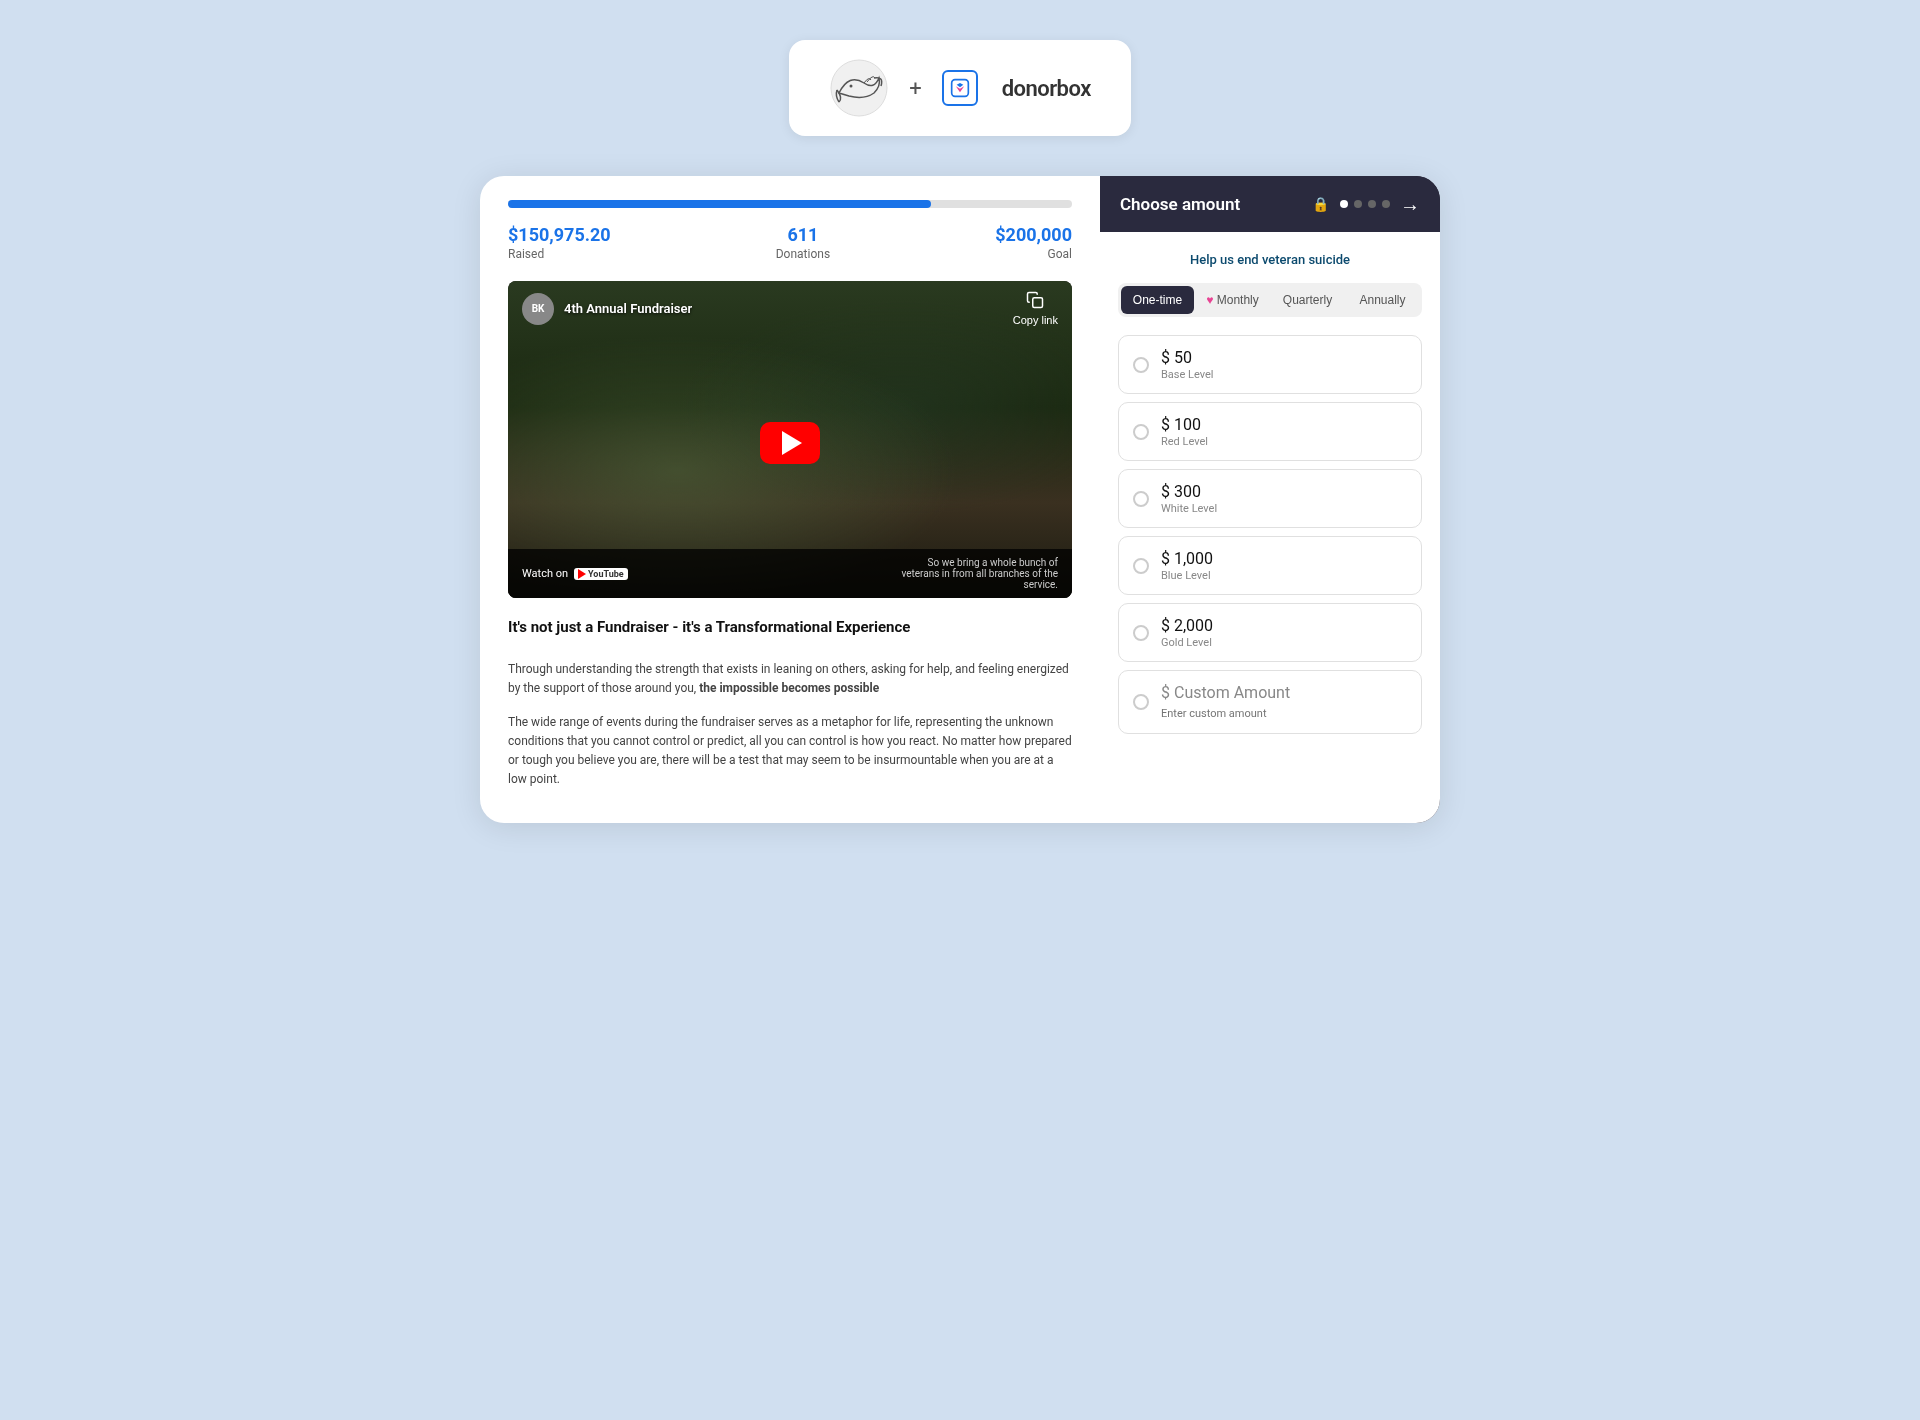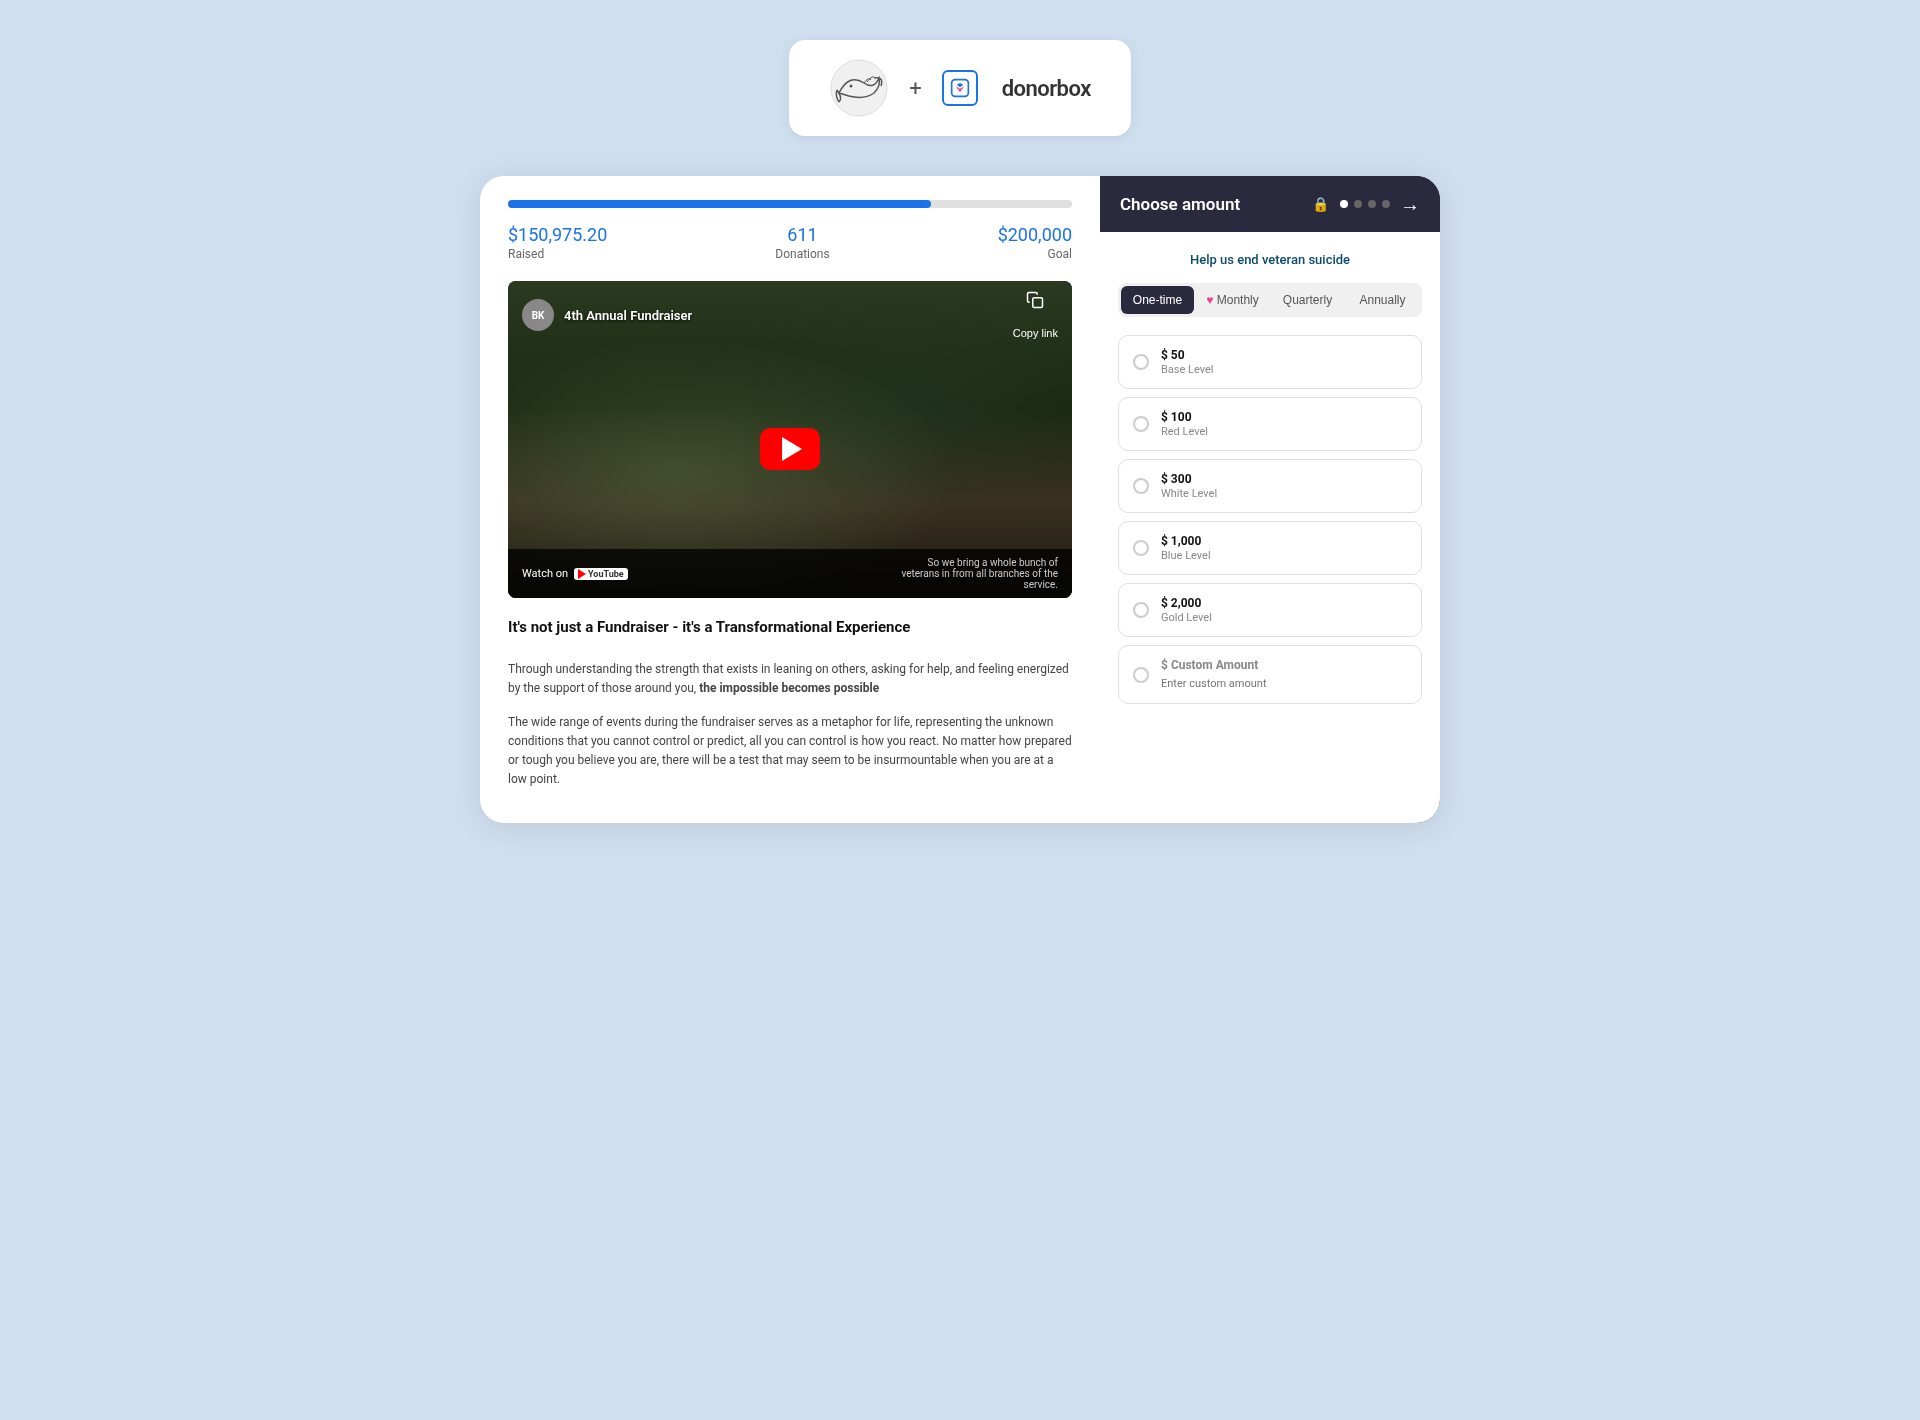--- a/index.html
+++ b/index.html
@@ -96,21 +96,21 @@
     .stats-row {
       display: flex;
       justify-content: space-between;
       margin-bottom: 20px;
     }
     .stat {
       text-align: center;
     }
     .stat-value {
       font-size: 18px;
-      font-weight: 400;
+      font-weight: 700;
       color: #1a73e8;
     }
     .stat-label {
       font-size: 12px;
       color: #666;
       margin-top: 2px;
     }
     .stat:first-child { text-align: left; }
     .stat:last-child { text-align: right; }
 
@@ -153,21 +153,21 @@
       font-weight: 600;
       text-shadow: 0 1px 3px rgba(0,0,0,0.8);
     }
     .copy-link-btn {
       margin-left: auto;
       color: white;
       font-size: 11px;
       display: flex;
       flex-direction: column;
       align-items: center;
-      gap: 18px;
+      gap: 5px;
       cursor: pointer;
       background: none;
       border: none;
     }
     .copy-icon {
       width: 18px;
       height: 18px;
     }
     .video-play-area {
       flex: 1;
@@ -382,22 +382,22 @@
       border: 2px solid #ccc;
       flex-shrink: 0;
       display: flex;
       align-items: center;
       justify-content: center;
     }
     .amount-info {
       flex: 1;
     }
     .amount-value {
-      font-size: 12px;
-      font-weight: 700;
+      font-size: 16px;
+      font-weight: 400;
       color: #111;
     }
     .amount-label {
       font-size: 11px;
       color: #888;
       margin-top: 1px;
     }
     .amount-option.custom .amount-value {
       color: #888;
     }

